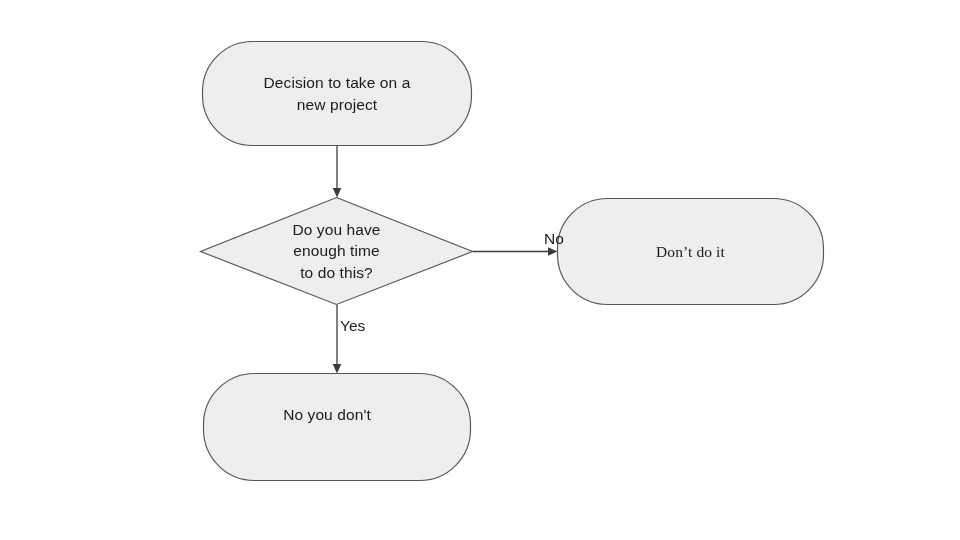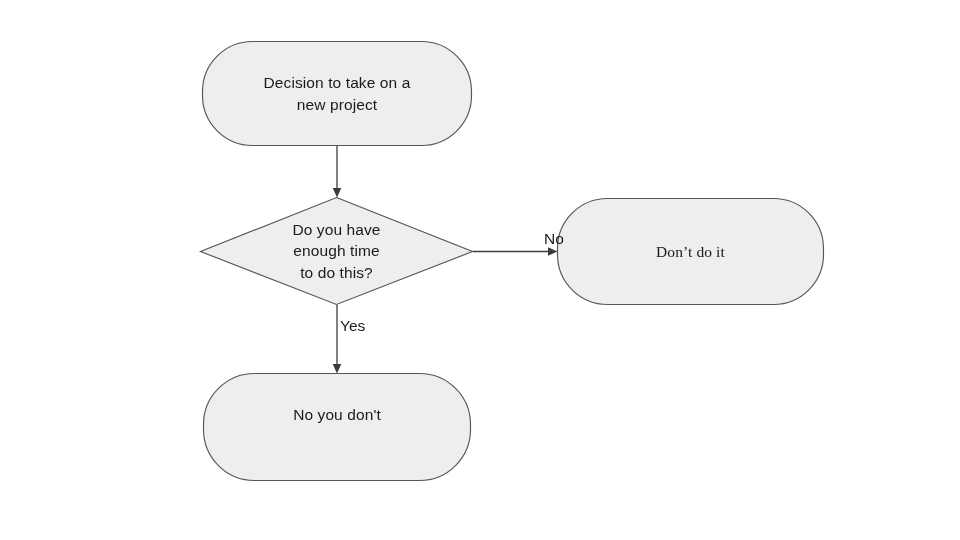--- a/index.html
+++ b/index.html
@@ -91,19 +91,19 @@
 
   <div class="node-label" style="left:202px; top:41px; width:270px; height:105px;">Decision to take on a
 new project</div>
 
   <div class="node-label" style="left:200px; top:197px; width:273px; height:108px;">Do you have
 enough time
 to do this?</div>
 
   <div class="node-label" style="left:557px; top:198px; width:267px; height:107px;font-family:Liberation Serif, serif;">Don’t do it</div>
 
-  <div class="node-label" style="left:203px; top:373px; width:268px; height:84px;">No you don't</div>
+  <div class="node-label" style="left:193px; top:373px; width:268px; height:84px;">No you don't</div>
 
   <div class="edge-label" style="left:497px; top:229px;margin-left:47px;">No</div>
 
   <div class="edge-label" style="left:340px; top:316px;">Yes</div>
 
 </div>
 
 </body></html>

